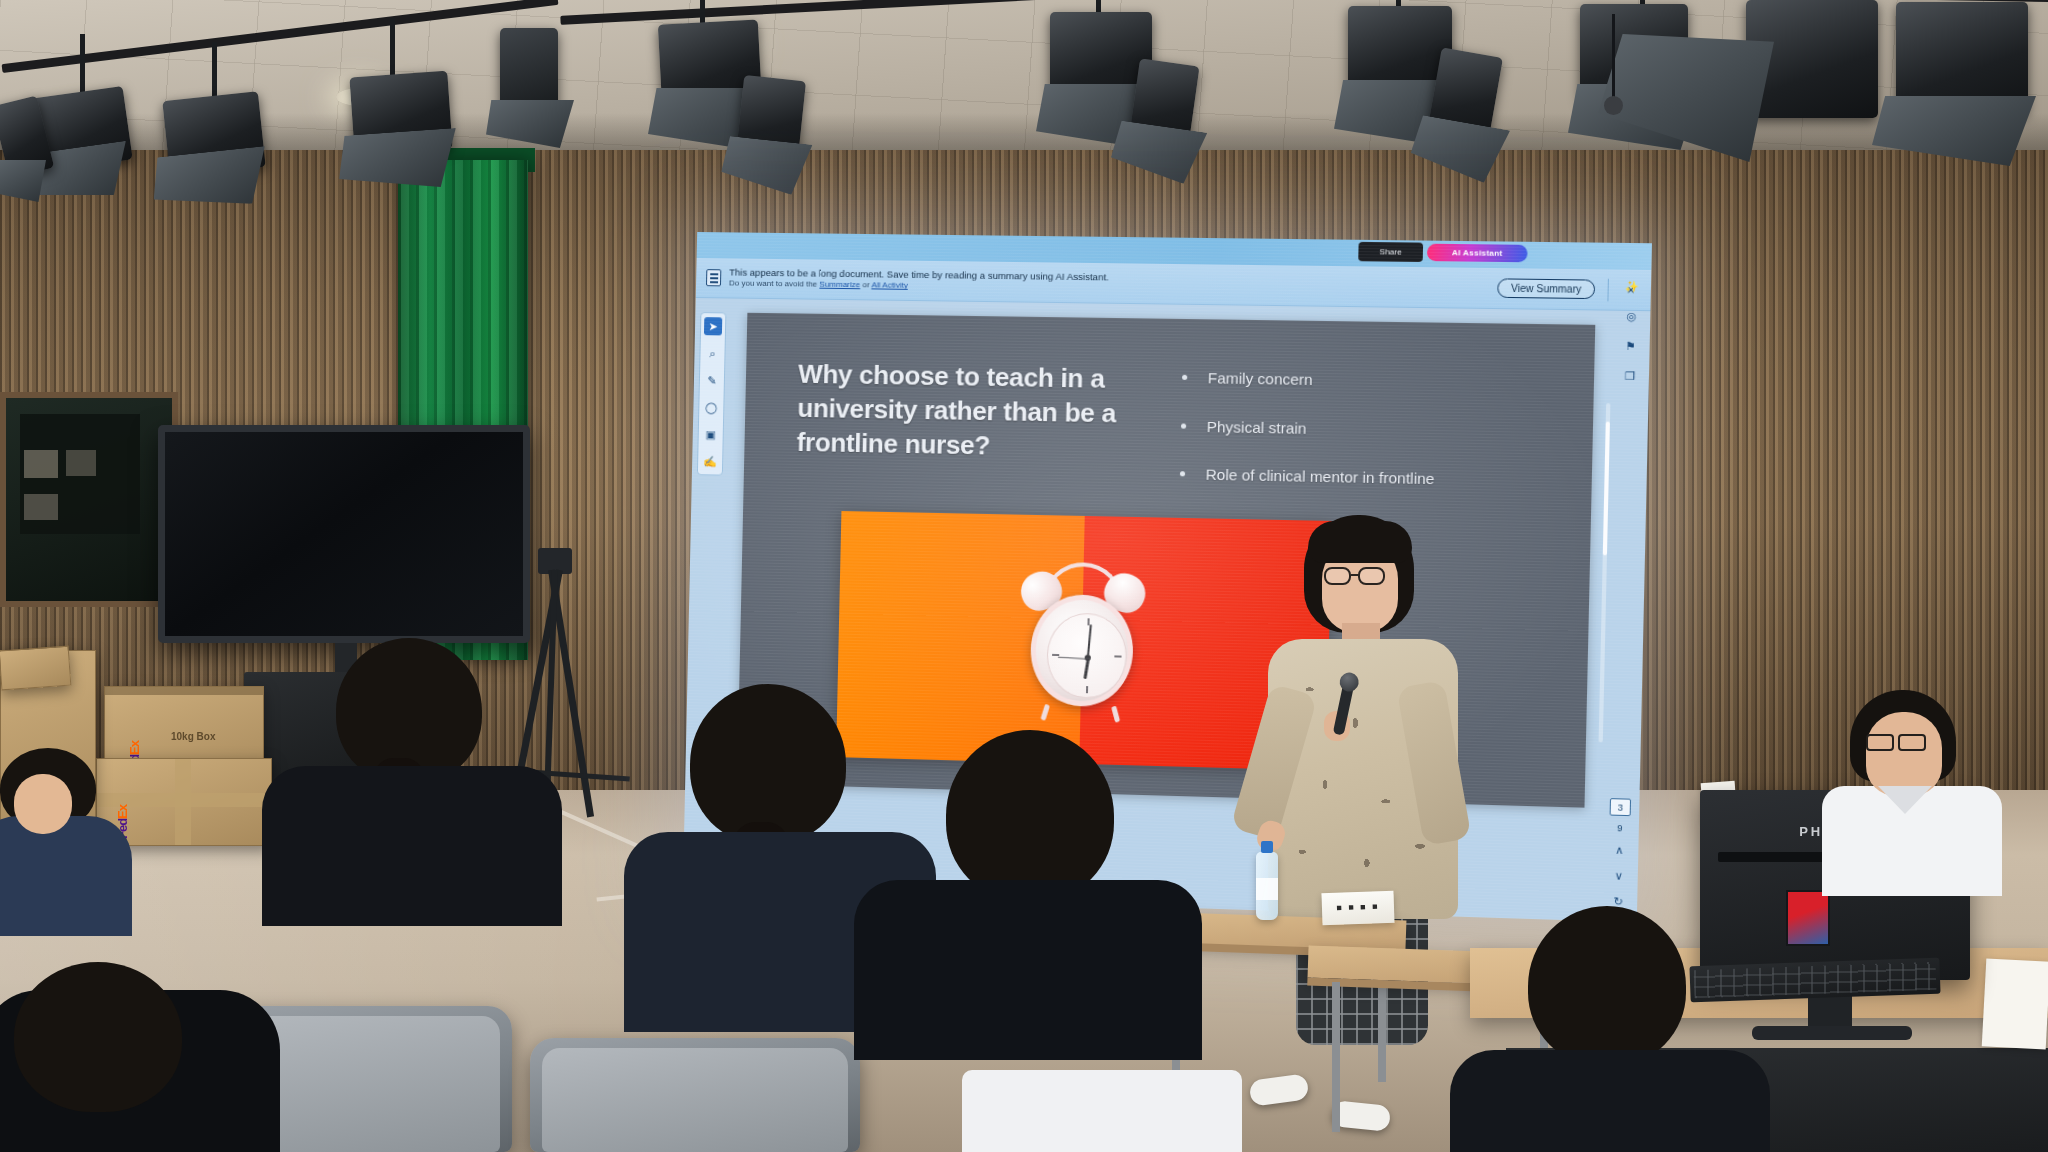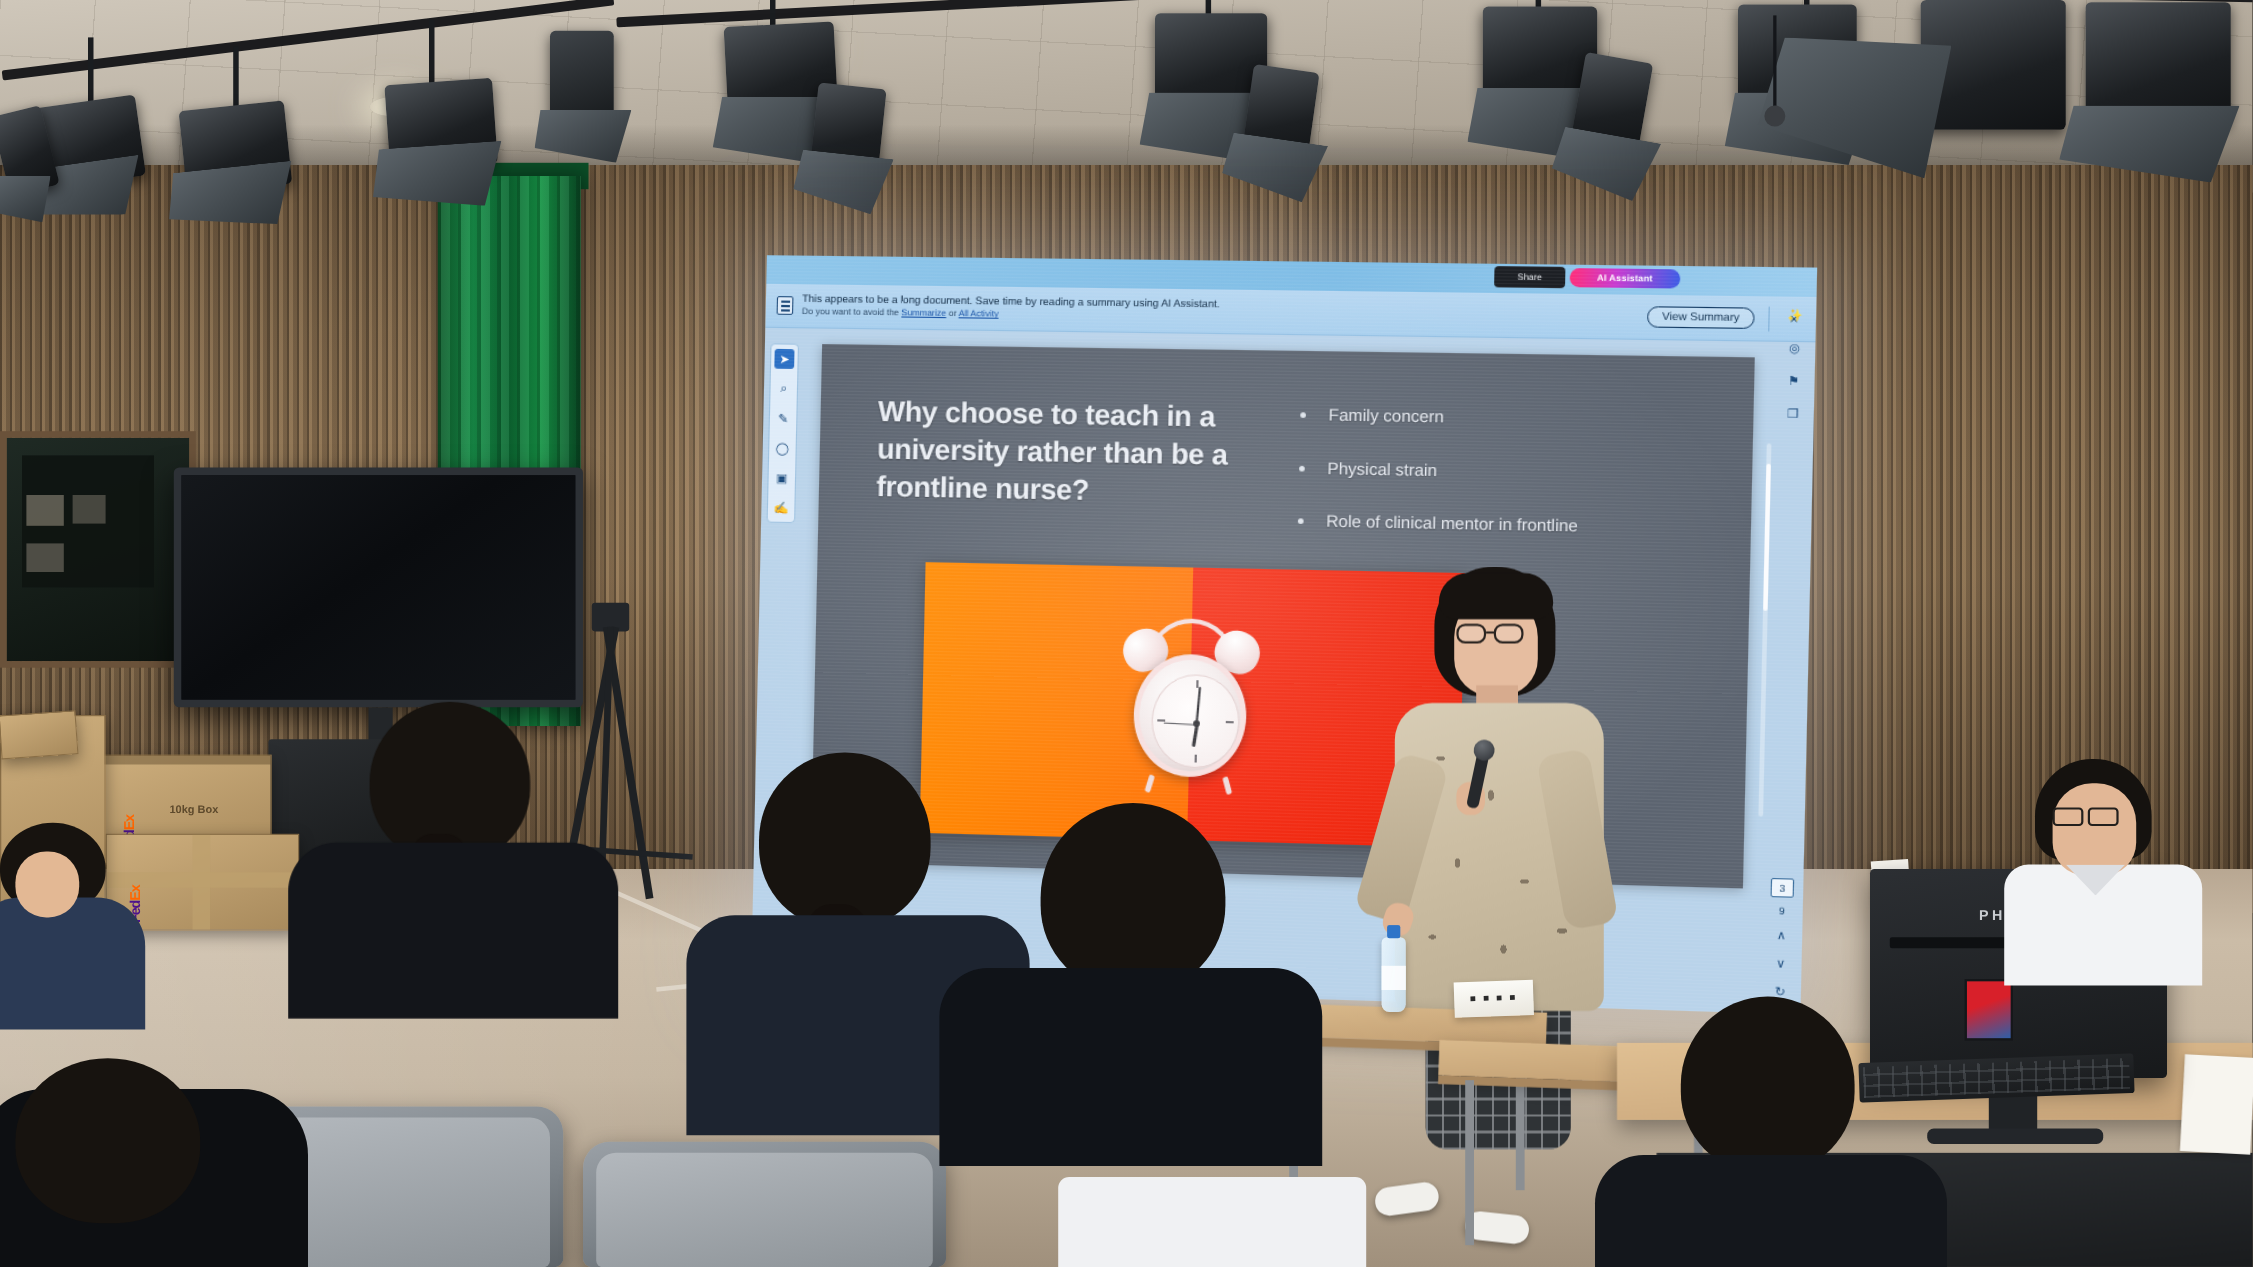--- a/index.html
+++ b/index.html
@@ -387,21 +387,21 @@
   <div class="tv-foot" style="left:236px;top:800px;width:220px;height:12px;transform:rotate(3deg);"></div>
   <div class="caster" style="left:228px;top:806px;"></div>
   <div class="caster" style="left:430px;top:812px;"></div>
 
   <div class="tripod-head" style="left:538px;top:548px;width:34px;height:26px;"></div>
   <div class="tripod-leg" style="left:548px;top:570px;width:7px;height:250px;transform:rotate(-9deg);"></div>
   <div class="tripod-leg" style="left:556px;top:570px;width:7px;height:250px;transform:rotate(11deg);"></div>
   <div class="tripod-leg" style="left:552px;top:570px;width:6px;height:236px;transform:rotate(2deg);"></div>
   <div class="tripod-leg" style="left:500px;top:772px;width:130px;height:5px;transform:rotate(4deg);"></div>
 
-  <div class="box" style="left:87px;top:686px;width:160px;height:100px;">
+  <div class="box" style="left:104px;top:686px;width:160px;height:100px;">
     <div class="flap"></div>
     <div class="fedex" style="left:22px;top:88px;">
       <span class="fed">Fed</span><span class="ex">Ex</span>
     </div>
     <div class="boxtext" style="left:66px;top:44px;">10kg Box</div>
   </div>
   <div class="box" style="left:96px;top:758px;width:176px;height:88px;">
     <div class="tape" style="left:78px;top:0;width:16px;height:100%;"></div>
     <div class="tape" style="left:0;top:34px;width:100%;height:14px;"></div>
     <div class="fedex" style="left:18px;top:80px;">

